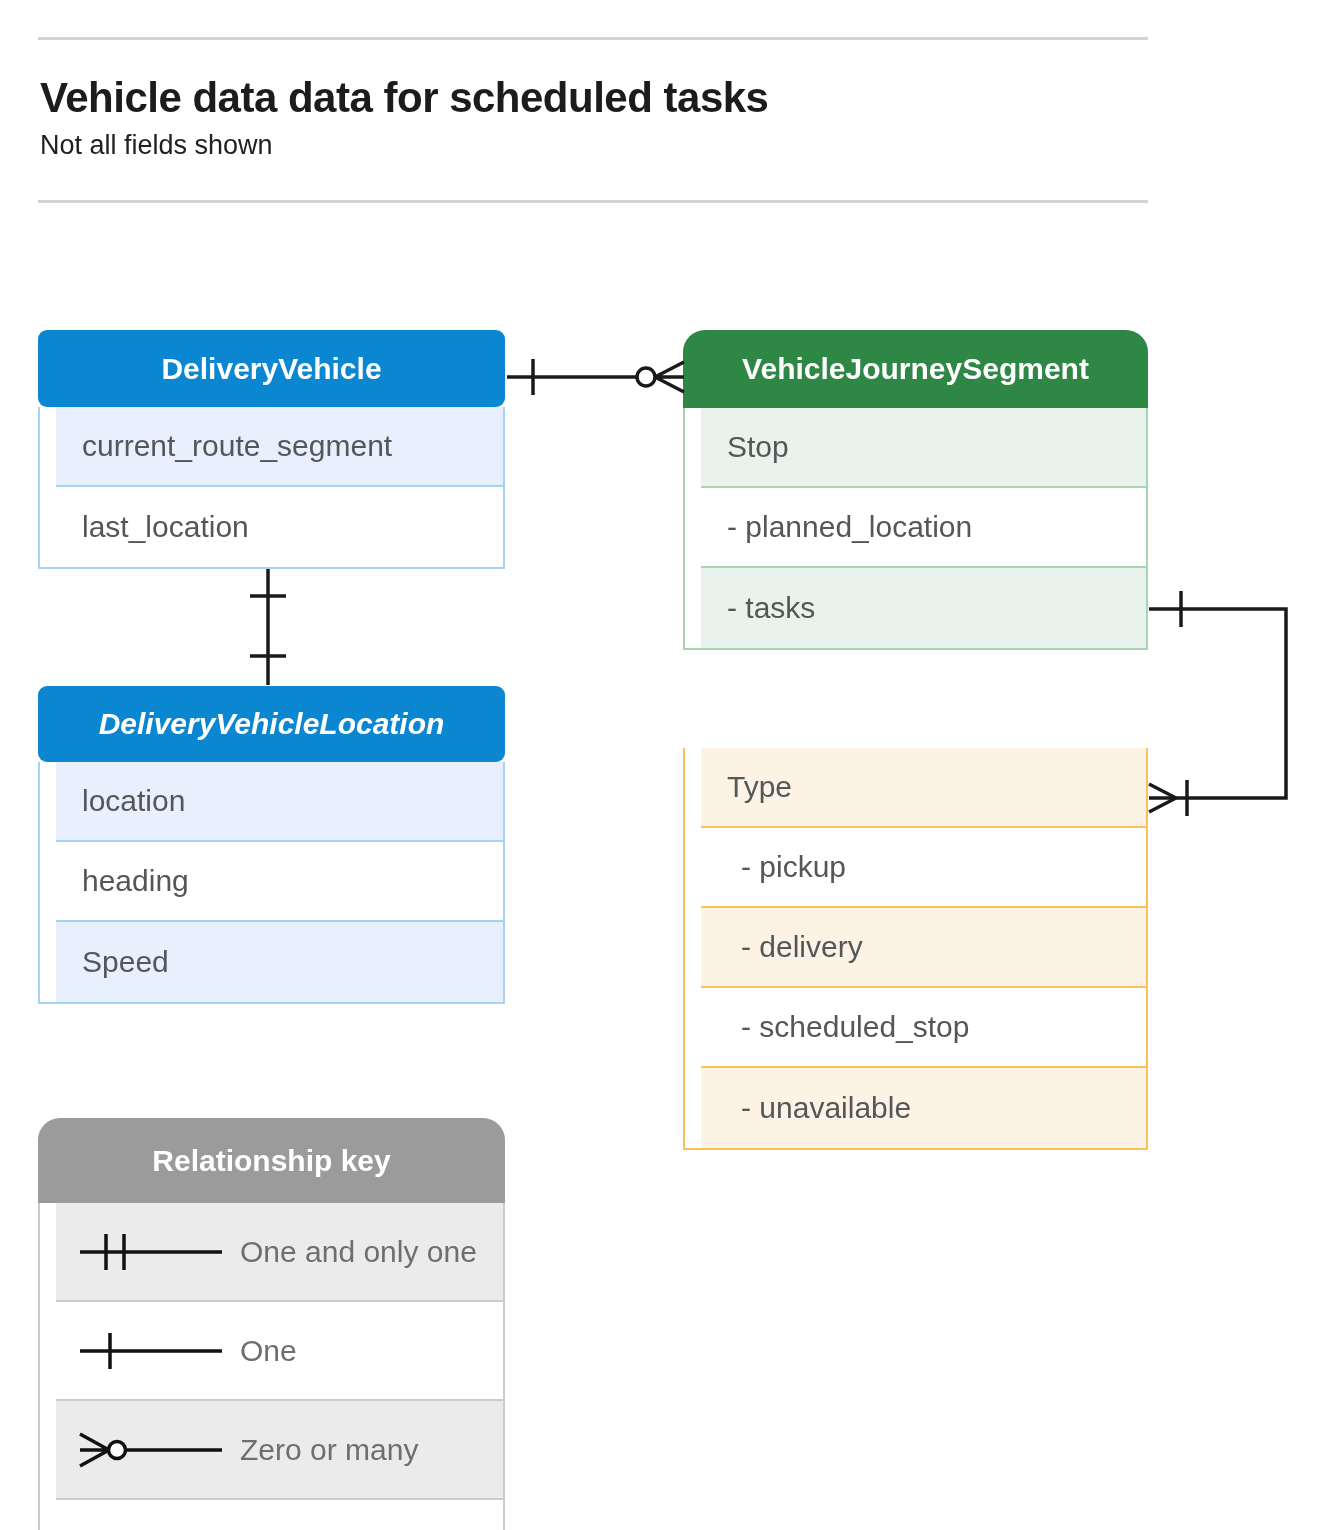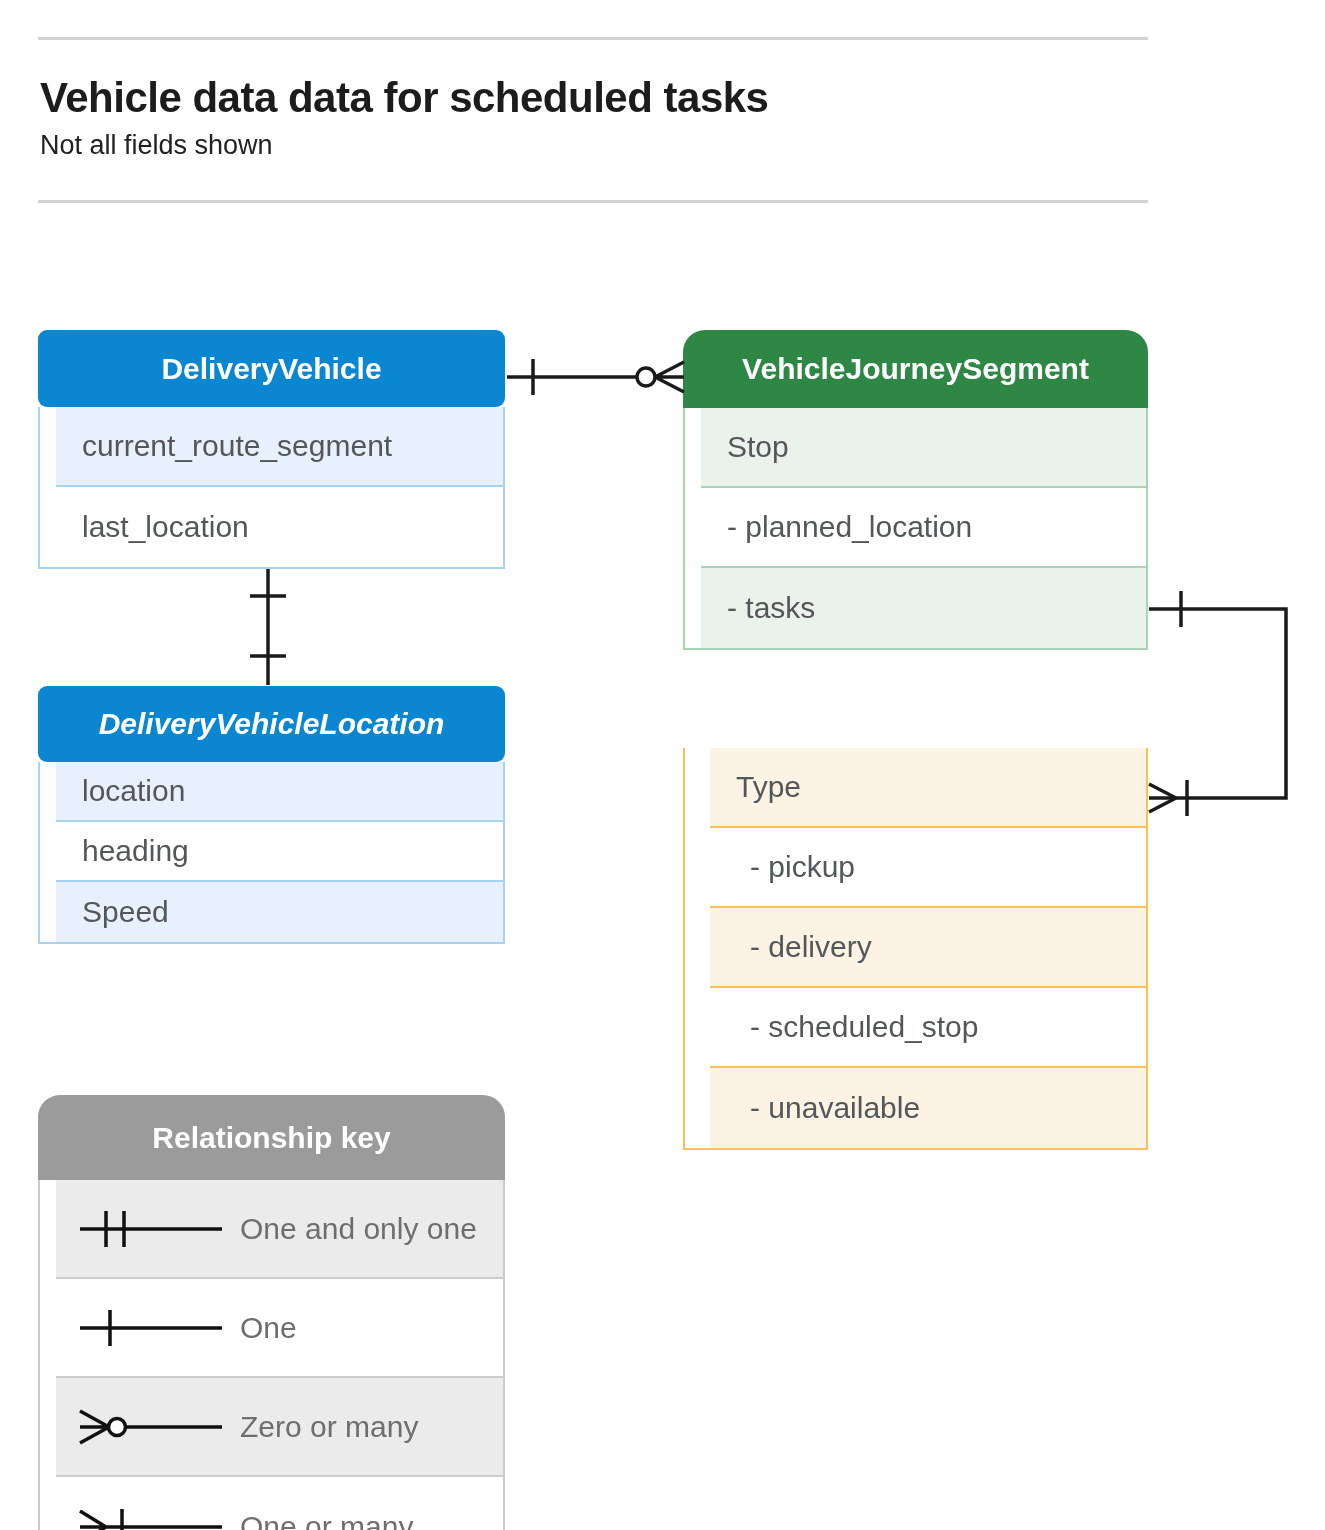--- a/index.html
+++ b/index.html
@@ -27,21 +27,21 @@
 
   
   .green .entity-header{background:var(--green-header);}
   .green .entity-body{border-color:var(--green-border);}
   .green .row{border-color:var(--green-border);}
   .green .row:nth-child(odd){background:var(--green-tint);}
 
   
   .orange .entity-header{background:var(--orange-header);}
   .orange .entity-body{border-color:var(--orange-border);}
-  .orange .row{border-color:var(--orange-border);margin-left:9px;}
+  .orange .row{border-color:var(--orange-border);}
   .orange .row:nth-child(odd){background:var(--orange-tint);}
   .orange .row:not(:first-child){padding-left:40px;}
 
   
   .gray .entity-header{background:var(--gray-header);}
   .gray .entity-body{border-color:var(--gray-border);}
   .gray .row{border-color:var(--gray-border);padding-left:20px;}
   .gray .row:nth-child(odd){background:var(--gray-tint);}
   .key-label{margin-left:14px;color:#6e6e6e;font-size:30px;}
   .key-symbol{flex:0 0 150px;height:56px;}
@@ -50,28 +50,28 @@
   #entity-delivery-vehicle{left:38px;top:330px;width:467px;}
   #entity-delivery-vehicle .entity-header{height:77px;}
   #entity-delivery-vehicle .row{height:80px;}
 
   #entity-vehicle-journey-segment{left:683px;top:330px;width:465px;}
   #entity-vehicle-journey-segment .entity-header{height:78px;}
   #entity-vehicle-journey-segment .row{height:80px;}
 
   #entity-delivery-vehicle-location{left:38px;top:686px;width:467px;}
   #entity-delivery-vehicle-location .entity-header{height:76px;font-style:italic;}
-  #entity-delivery-vehicle-location .row{height:60px;}
+  #entity-delivery-vehicle-location .row{height:80px;}
 
   #entity-tasks{left:683px;top:748px;width:465px;}
   #entity-tasks .entity-header{height:79px;}
   #entity-tasks .row{height:80px;}
 
   #relationship-key{left:38px;top:1095px;width:467px;}
-  #relationship-key .entity-header{height:85px;}
+  #relationship-key .entity-header{height:85px;margin-top:23px;}
   #relationship-key .row{height:99px;}
 
   #connector-layer{position:absolute;inset:0;z-index:2;pointer-events:none;}
   #connector-layer path{stroke:var(--connector);stroke-width:3.5;fill:none;}
   #connector-layer circle{stroke:var(--connector);stroke-width:3.5;fill:#ffffff;}
   .key-symbol path{stroke:#111111;stroke-width:3.5;fill:none;}
   .key-symbol circle{stroke:#111111;stroke-width:3.5;fill:#ffffff;}
 </style>
 </head>
 <body>

